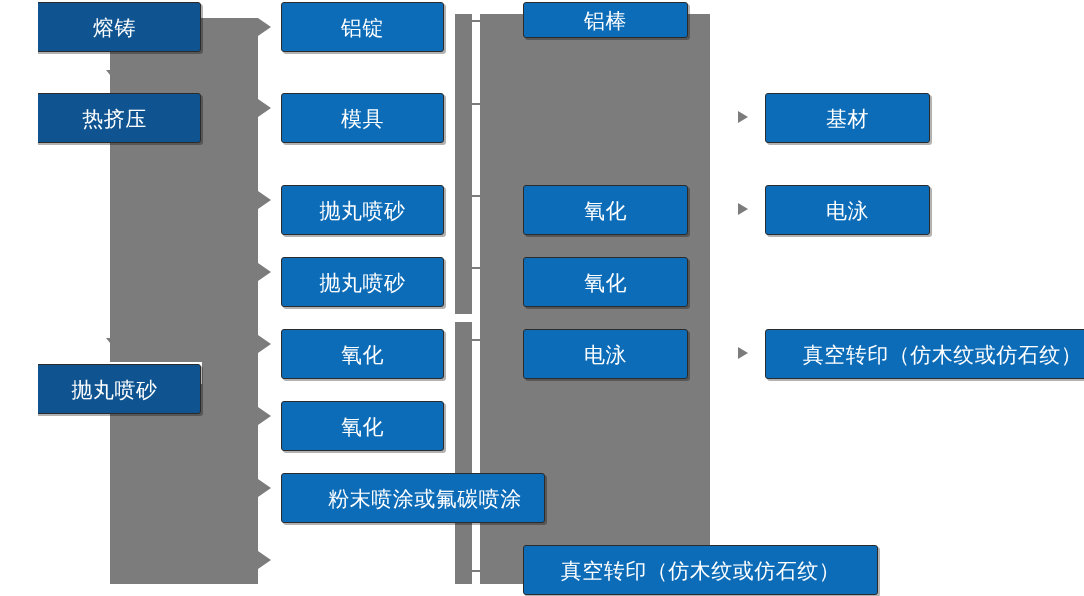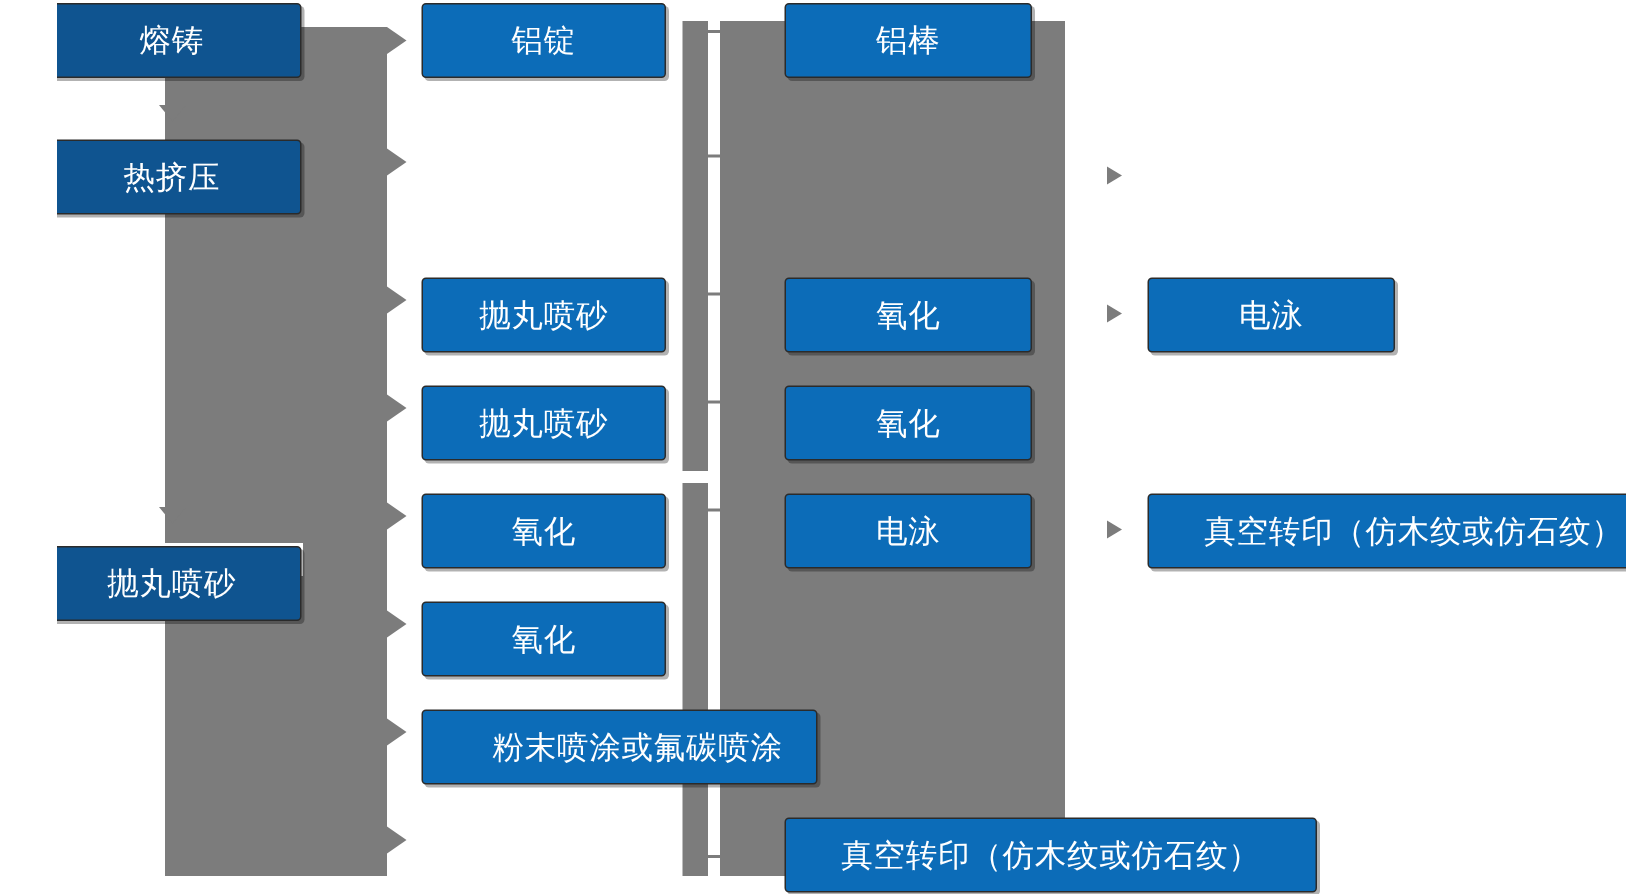--- a/index.html
+++ b/index.html
@@ -90,52 +90,58 @@
   <div class="box dark" style="left:-10px;top:93px;width:173px;height:50px;">
     <span>热挤压</span>
   </div>
   <div class="box dark" style="left:-10px;top:364px;width:173px;height:50px;">
     <span>抛丸喷砂</span>
   </div>
 
   <div class="box light" style="left:243px;top:2px;width:163px;height:50px;">
     <span>铝锭</span>
   </div>
+  <div class="box light" style="left:243px;top:93px;width:163px;height:50px;">
+    <span>模具</span>
+  </div>
   <div class="box light" style="left:243px;top:185px;width:163px;height:50px;">
     <span>抛丸喷砂</span>
   </div>
   <div class="box light" style="left:243px;top:257px;width:163px;height:50px;">
     <span>抛丸喷砂</span>
   </div>
   <div class="box light" style="left:243px;top:329px;width:163px;height:50px;">
     <span>氧化</span>
   </div>
   <div class="box light" style="left:243px;top:401px;width:163px;height:50px;">
     <span>氧化</span>
   </div>
   <div class="box light" style="left:243px;top:473px;width:264px;height:50px;padding-left:24px;">
     <span>粉末喷涂或氟碳喷涂</span>
   </div>
 
-  <div class="box light" style="left:485px;top:2px;width:165px;height:50px;">
+  <div class="box light" style="left:485px;top:2px;width:165px;height:36px;">
     <span>铝棒</span>
   </div>
   <div class="box light" style="left:485px;top:185px;width:165px;height:50px;">
     <span>氧化</span>
   </div>
   <div class="box light" style="left:485px;top:257px;width:165px;height:50px;">
     <span>氧化</span>
   </div>
   <div class="box light" style="left:485px;top:329px;width:165px;height:50px;">
     <span>电泳</span>
   </div>
   <div class="box light" style="left:485px;top:545px;width:355px;height:50px;">
     <span>真空转印（仿木纹或仿石纹）</span>
   </div>
 
+  <div class="box light" style="left:727px;top:93px;width:165px;height:50px;">
+    <span>基材</span>
+  </div>
   <div class="box light" style="left:727px;top:185px;width:165px;height:50px;">
     <span>电泳</span>
   </div>
   <div class="box light" style="left:727px;top:329px;width:355px;height:50px;">
     <span>真空转印（仿木纹或仿石纹）</span>
   </div>
 
 </div>
 
 </body></html>

